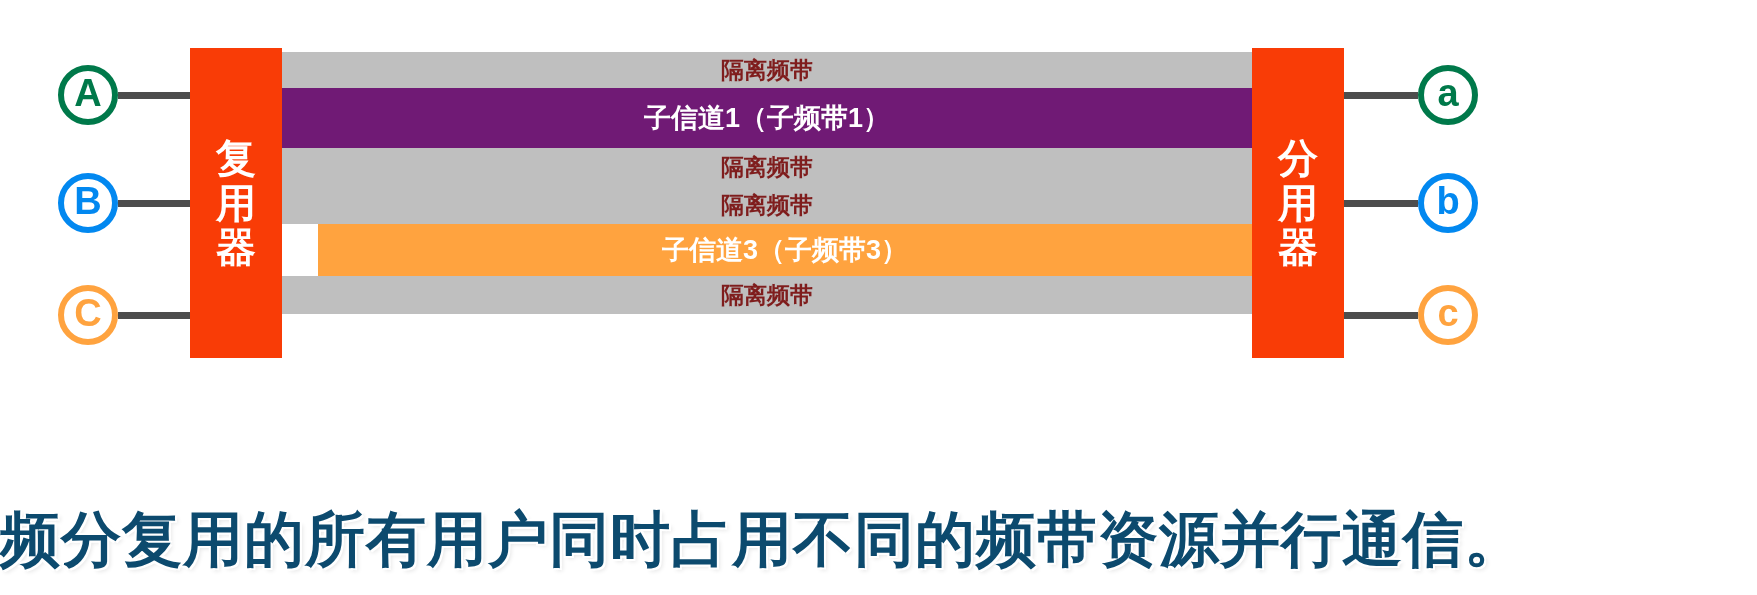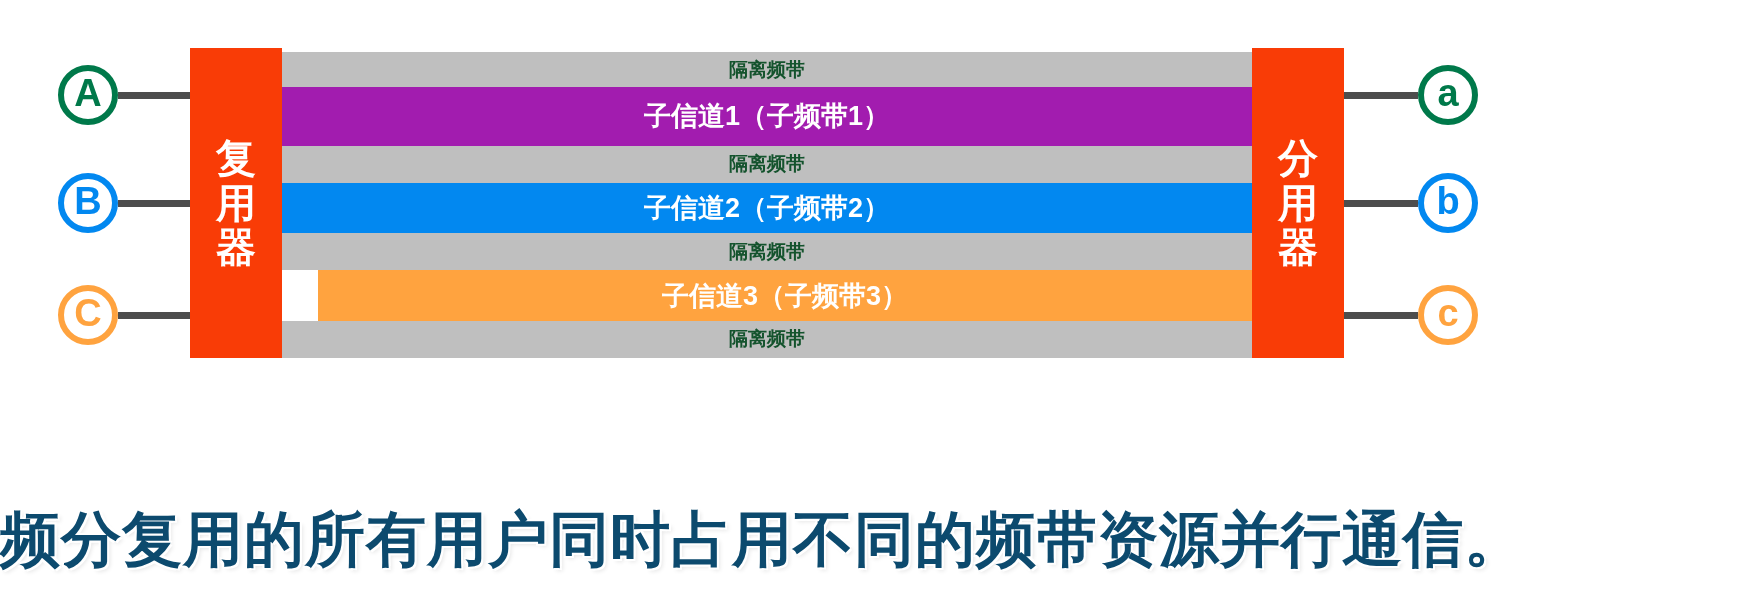--- a/index.html
+++ b/index.html
@@ -51,22 +51,22 @@
     display:flex;flex-direction:column;
   }
   .band{
     position:relative;
     display:flex;align-items:center;justify-content:center;
     box-sizing:border-box;
     white-space:nowrap;
   }
   .band.guard{
     background:#bfbfbf;
-    color:#14532d;
-    font-size:19px;
+    color:#7f1d1d;
+    font-size:23px;
     font-weight:bold;
   }
   .band.sub{
     color:#ffffff;
     font-size:27px;
     font-weight:bold;
   }
 
   
   #caption{
@@ -108,28 +108,25 @@
   <div class="devbox" style="left:190px;top:48px;width:92px;height:310px;">
     <span class="ch">复</span>
     <span class="ch">用</span>
     <span class="ch">器</span>
   </div>
 
   <div id="spectrum" style="left:282px;top:52px;width:970px;height:306px;">
     <div class="band guard" style="height:36px;">
       <span>隔离频带</span>
     </div>
-    <div class="band sub" style="height:60px;background:#a21caf;">
+    <div class="band sub" style="height:60px;background:#701a75;">
       <span>子信道1（子频带1）</span>
     </div>
     <div class="band guard" style="height:38px;">
       <span>隔离频带</span>
-    </div>
-    <div class="band sub" style="height:52px;background:#0288f0;">
-      <span>子信道2（子频带2）</span>
     </div>
     <div class="band guard" style="height:38px;">
       <span>隔离频带</span>
     </div>
     <div class="band sub" style="height:52px;background:#ffa33f;margin-left:36px;">
       <span>子信道3（子频带3）</span>
     </div>
     <div class="band guard" style="height:38px;">
       <span>隔离频带</span>
     </div>

